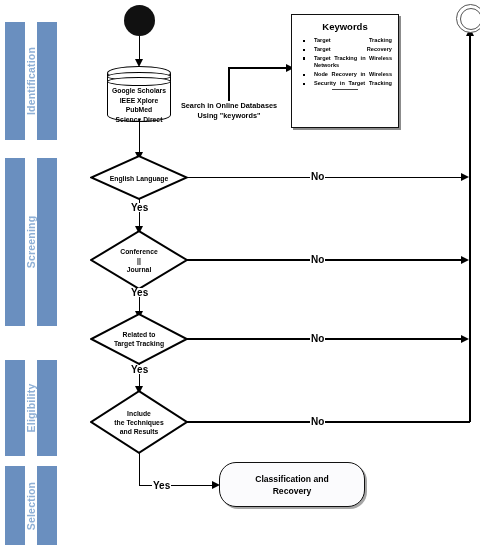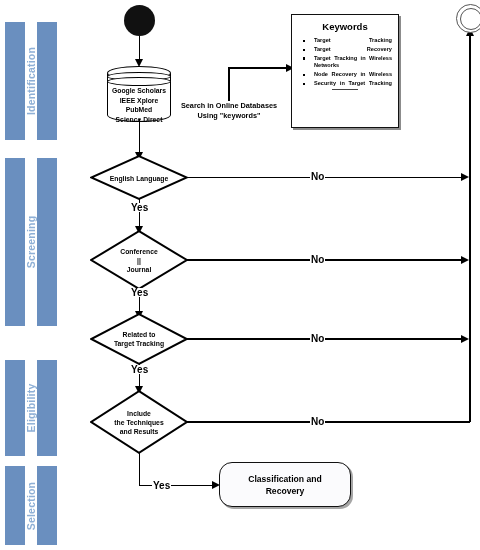--- a/index.html
+++ b/index.html
@@ -232,21 +232,21 @@
   </div>
 
   <div class="line hline" style="left:187px;top:421.2px;width:283px;"></div>
   <div class="edgelabel" style="left:310px;top:416.5px;">No</div>
 
   <div class="line vline" style="left:138.7px;top:452px;height:34px;"></div>
   <div class="line hline" style="left:138.7px;top:484.5px;width:76px;"></div>
   <div class="arrow-r" style="left:212px;top:481px;"></div>
   <div class="edgelabel" style="left:152px;top:480.5px;">Yes</div>
 
-  <div class="roundbox" style="left:219px;top:462px;width:132px;height:45px;">
+  <div class="roundbox" style="left:219px;top:462px;width:146px;height:45px;border-radius:17px;">
     <div>
       <div>Classification and</div>
       <div>Recovery</div>
     </div>
   </div>
 
   <div class="line vline" style="left:469px;top:32px;height:390px;"></div>
   <div class="arrow-u" style="left:465.5px;top:28px;"></div>
 
   <div class="endnode" style="left:456px;top:4px;width:27px;height:27px;">

